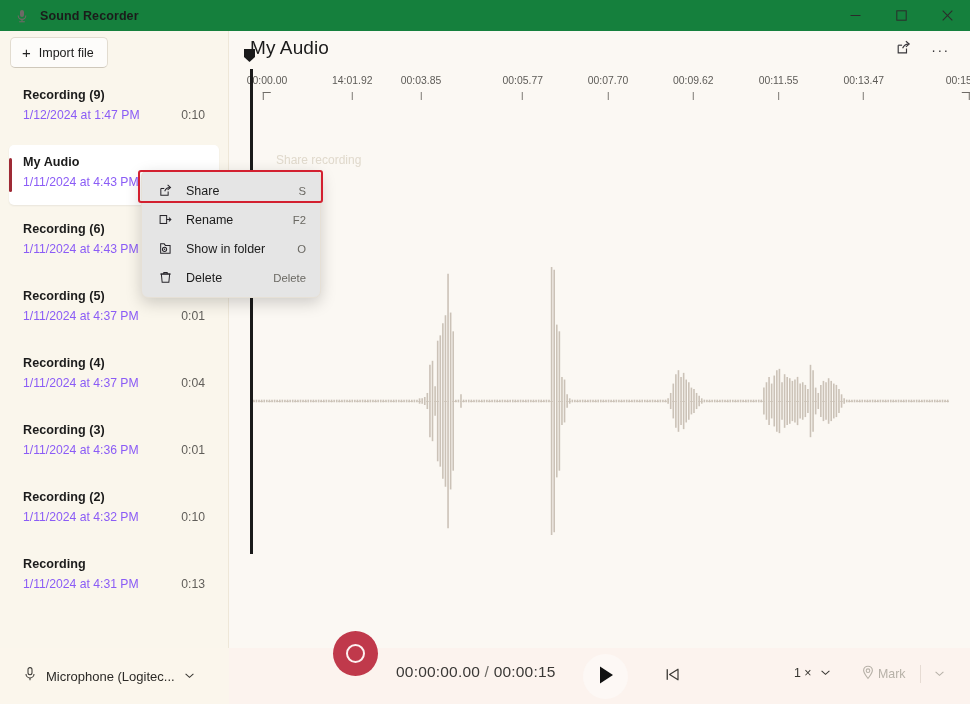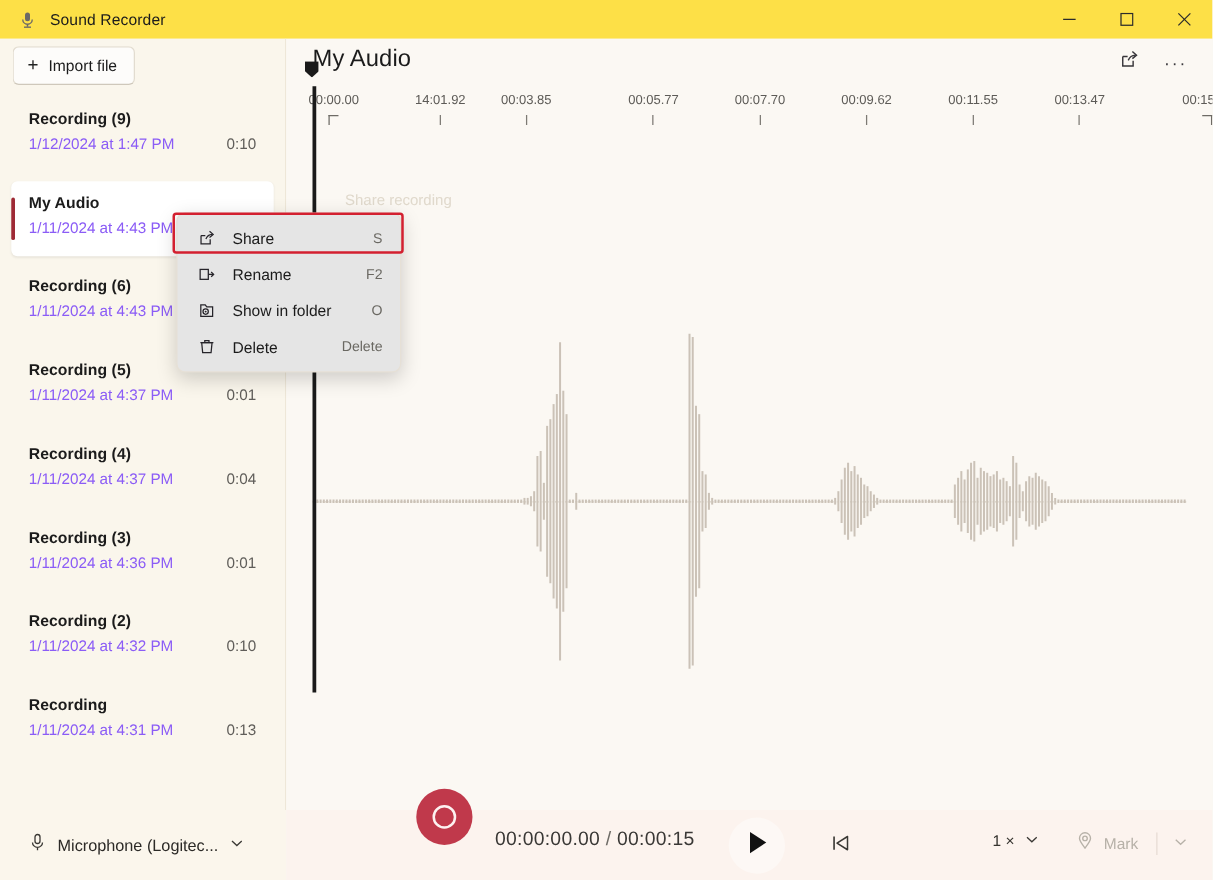--- a/index.html
+++ b/index.html
@@ -12,21 +12,22 @@
   .app {
     position: relative;
     width: 970px; height: 704px;
     background: #faf8f4;
   }
 
   
   .titlebar {
     position: absolute; left: 0; top: 0; width: 970px; height: 31px;
     display: flex; align-items: flex-start;
-    background: #fde047;
+    background: #15803d;
+    font-weight: bold;
   }
   .titlebar-left {
     display: flex; align-items: center; gap: 10px;
     padding-left: 14px; height: 31px;
   }
   .app-icon { width: 16px; height: 16px; display: block; }
   .app-title {
     font-size: 12.5px; color: #1b1b1b; letter-spacing: .1px;
   }
   .win-controls {
@@ -218,21 +219,21 @@
     position: absolute; left: 557px; top: 11px;
     display: flex; align-items: center; gap: 8px;
     padding: 5px 8px; border-radius: 5px; cursor: default;
   }
   .speed-label { font-size: 12.4px; color: #36342f; }
   .mark-ctl {
     position: absolute; left: 622px; top: 11px;
     display: flex; align-items: center;
   }
   .mark-btn {
-    display: flex; align-items: center; gap: 7px;
+    display: flex; align-items: center; gap: 2px;
     padding: 5px 9px; border-radius: 5px;
     color: #b7b1a8;
   }
   .mark-label { font-size: 12.4px; color: #b7b1a8; }
   .mark-div { width: 1px; height: 18px; background: #e6dbd3; margin: 0 5px; }
   .mark-chev {
     padding: 5px 8px; border-radius: 5px; color: #b7b1a8;
   }
 
   

